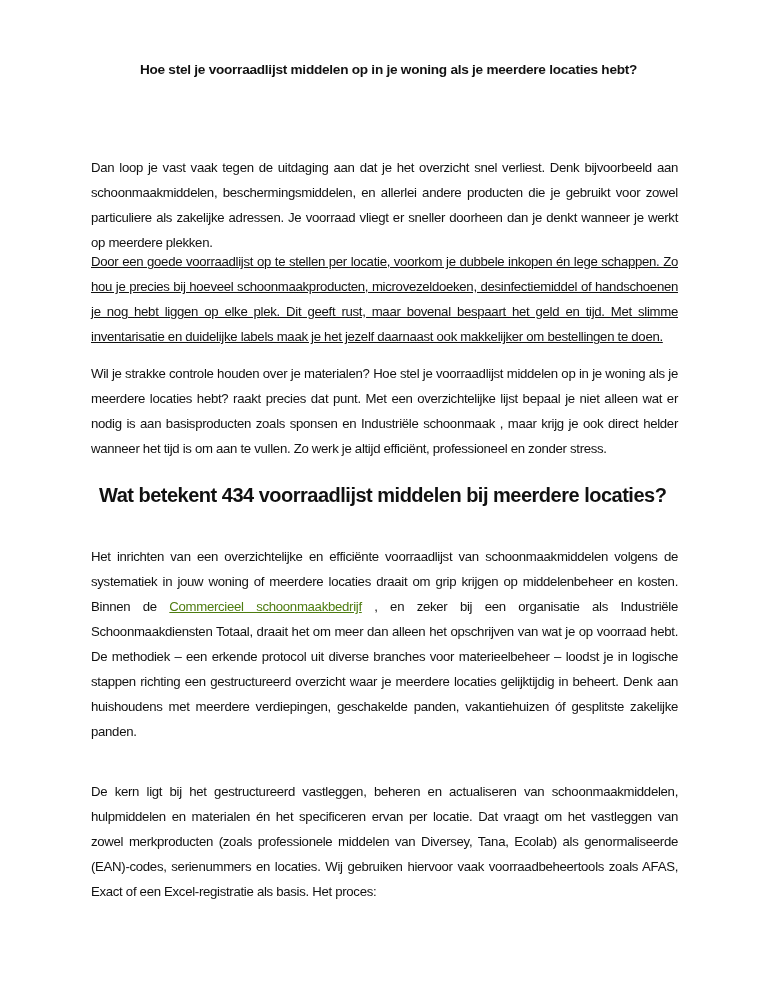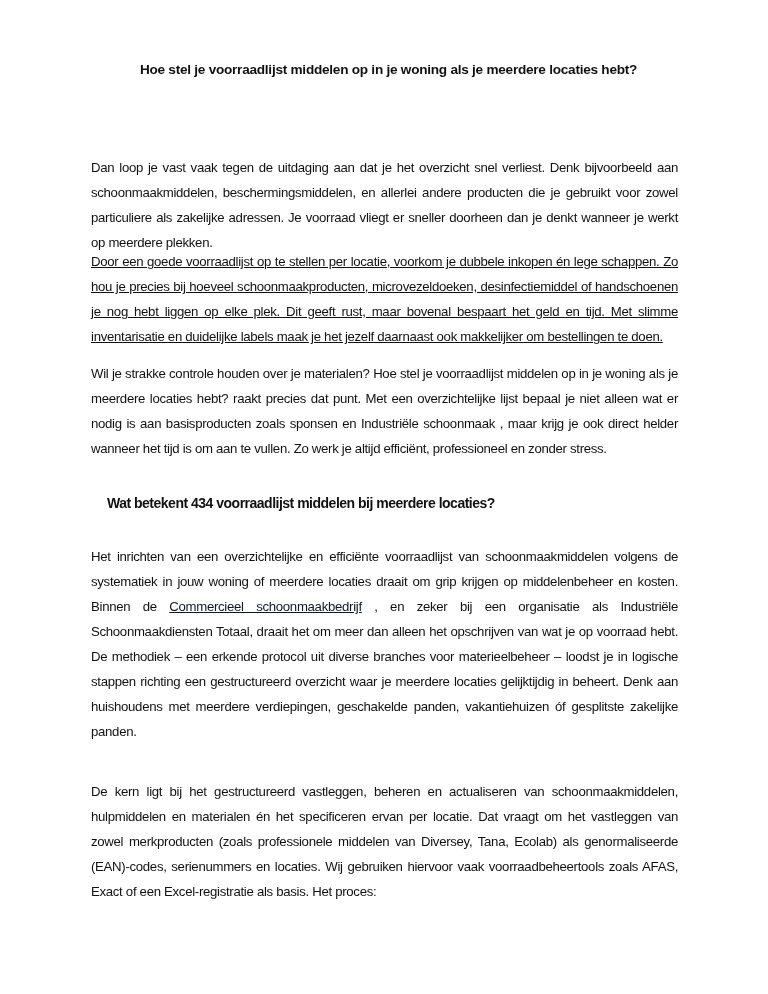--- a/index.html
+++ b/index.html
@@ -42,30 +42,30 @@
       margin: 0;
       font-size: 13.2px;
       letter-spacing: -0.3px;
       line-height: 25px;
       text-align: justify;
     }
     .h2 {
       position: absolute;
       left: 91px;
       width: 587px;
-      margin: 16px;
+      margin: 8px;
       font-weight: bold;
-      font-size: 14px;
+      font-size: 20px;
       letter-spacing: -0.5px;
       line-height: 28px;
       text-align: justify;
       text-align-last: left;
     }
     .link {
-      color: #0f172a;
+      color: #4d7c0f;
       text-decoration: underline;
       cursor: pointer;
     }
     #p1 { top: 155px; }
     #p2 { top: 249px; text-decoration: underline; }
     #p3 { top: 361px; }
     #h2a { top: 473px; }
     #p4 { top: 544px; }
     #h2b { top: 697px; white-space: nowrap; }
     #p5 { top: 779px; }

